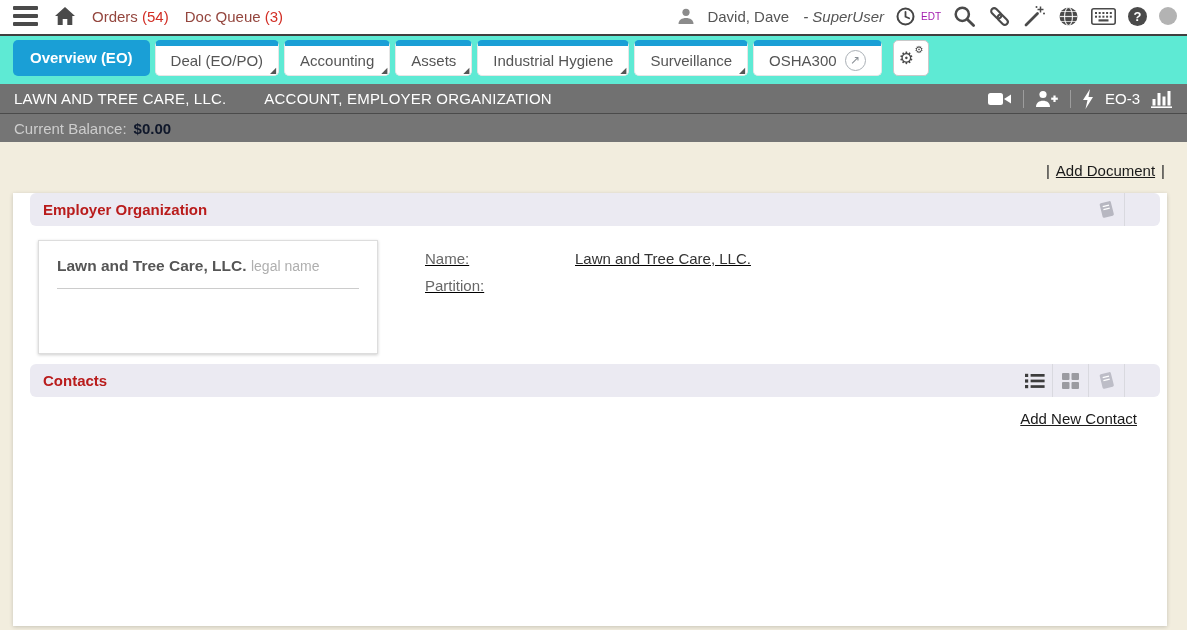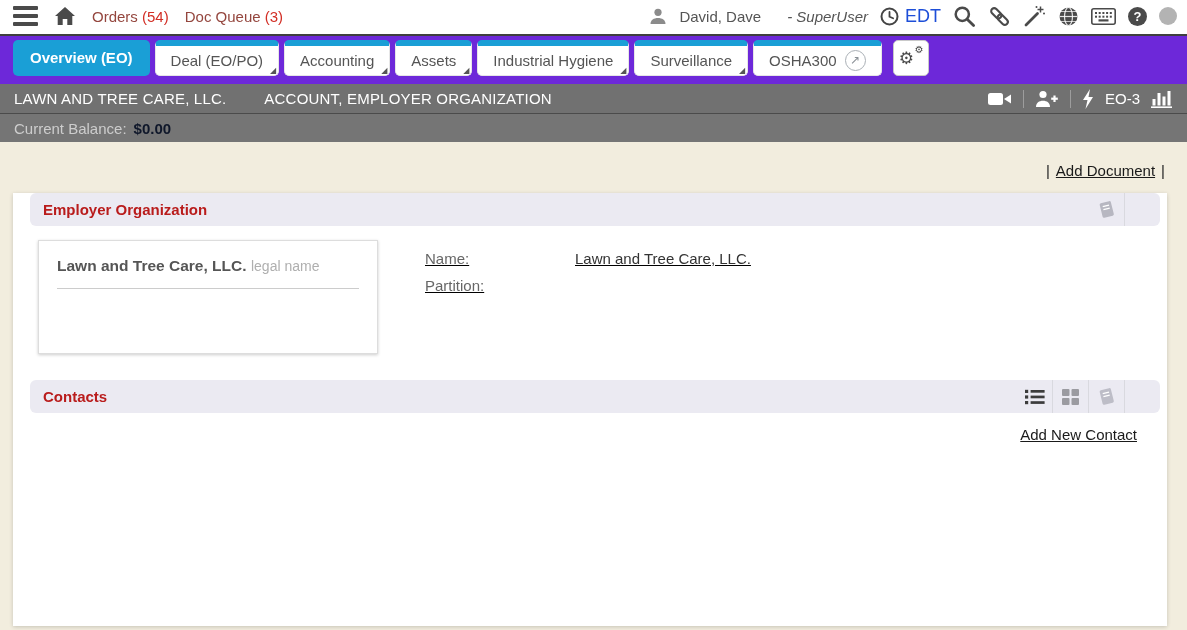--- a/index.html
+++ b/index.html
@@ -12,28 +12,28 @@
     display:flex; align-items:center; justify-content:space-between; padding:0 10px 2px 13px; }
   .topbar-left, .topbar-right { display:flex; align-items:center; }
   .topbar-left { gap:16px; }
   .topbar-right { gap:12px; }
   .hamburger { display:flex; flex-direction:column; gap:4px; cursor:pointer; }
   .hamburger div { width:25px; height:4px; background:#4a4a4a; border-radius:1px; }
   .icon-btn { display:inline-flex; align-items:center; justify-content:center; cursor:pointer; }
   .nav-link { font-size:15px; color:#94463e; cursor:pointer; text-decoration:none; }
   .nav-link .count { color:#d22e25; }
   .user-name { font-size:15px; color:#555; }
-  .user-role { font-size:15px; color:#555; font-style:italic; margin-left:14px; }
-  .tz { font-size:18px; color:#1d4ed8; margin-left:-6px; }
+  .user-role { font-size:15px; color:#555; font-style:italic; margin-left:2px; }
+  .tz { font-size:10px; color:#a21caf; margin-left:-6px; }
   .help-badge { width:19px; height:19px; border-radius:50%; background:#4a4a4a; color:#fff;
     font-size:13px; font-weight:bold; }
   .avatar { width:18px; height:18px; border-radius:50%; background:#b3b3b3; display:inline-block; cursor:pointer; }
 
   
-  .tabbar { height:48px; background:#6d28d9; display:flex; align-items:center; gap:5px; padding:0 0 5px 13px; }
+  .tabbar { height:48px; background:#5eead4; display:flex; align-items:center; gap:5px; padding:0 0 5px 13px; }
   .tab { height:36px; display:flex; align-items:center; padding:0 15px; border-radius:5px;
     font-size:15px; color:#555; position:relative; cursor:pointer; background:#fff;
     border:1px solid #e6e6e6; border-top:6px solid #1a9fd6; gap:8px; }
   .tab.active { background:#1a9fd6; border:none; color:#fff; font-weight:bold; padding:0 17px; }
   .dd-tri { position:absolute; right:2px; bottom:0; font-size:8px; color:#555; line-height:1;
     font-family:"DejaVu Sans",sans-serif; }
   .popout { width:21px; height:21px; border:1.5px solid #aab0b6; border-radius:50%; color:#8a9096;
     display:inline-flex; align-items:center; justify-content:center; font-size:12px;
     font-family:"DejaVu Sans",sans-serif; cursor:pointer; }
   .gear-btn { width:36px; height:36px; border:1px solid #c9c9c9; border-radius:5px; margin-left:6px;
@@ -79,21 +79,21 @@
   .card { background:#fff; border:1px solid #ddd; box-shadow:0 1px 3px rgba(0,0,0,.2); }
   .eo-card { width:340px; height:114px; padding:2px 18px 0; cursor:pointer; }
   .card-title-row { border-bottom:1px solid #ccc; padding:14px 0 13px; white-space:nowrap; }
   .card-title { font-size:15.5px; font-weight:bold; color:#555; }
   .card-sub { font-size:14px; color:#afafaf; }
   .fields { padding-top:5px; }
   .field-row { display:flex; line-height:27px; font-size:15px;text-decoration:underline; }
   .f-label { width:150px; color:#666; }
   .f-value { color:#333; }
 
-  .contacts-header { margin-top:26px;text-align:right; }
+  .contacts-header { margin-top:10px;text-align:right; }
   .addcontact-row { display:flex; justify-content:flex-end; padding:13px 30px 0 0; }
   .contact-card { width:188px; height:113px; margin:7px 0 0 25px; padding:0 12px; cursor:pointer; }
   .contact-card .card-title-row { padding:11px 0 9px; }
   .card-line { font-size:15px; color:#333; line-height:22px; }
   .card-line.first { margin-top:7px; }
 </style>
 </head>
 <body>
 
 <div class="screen">

